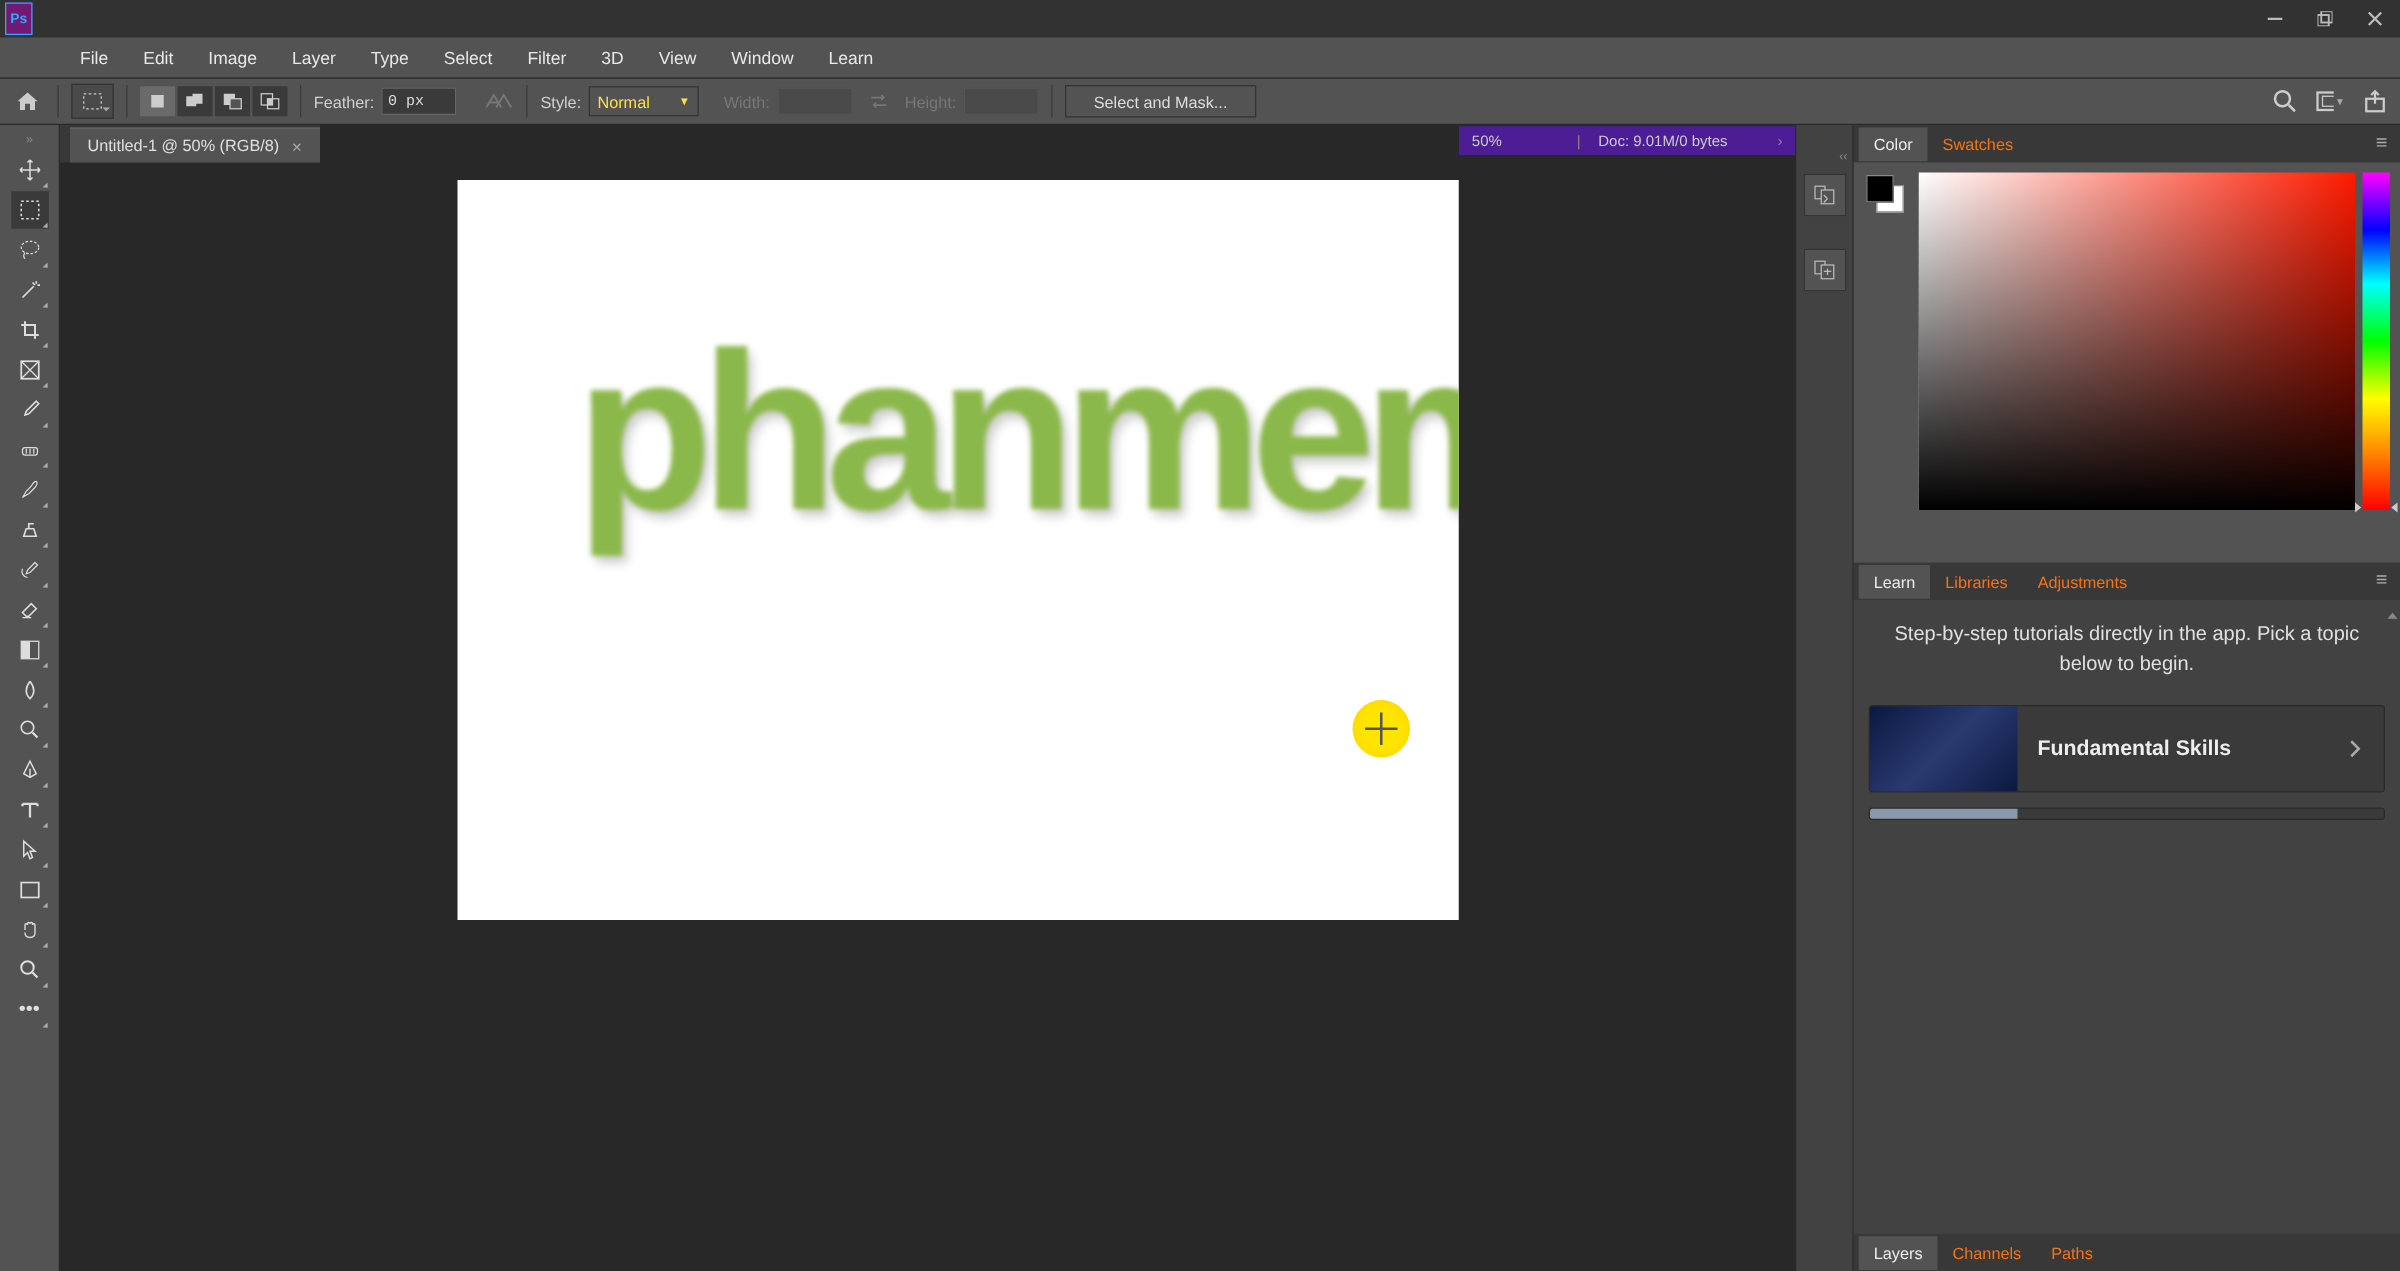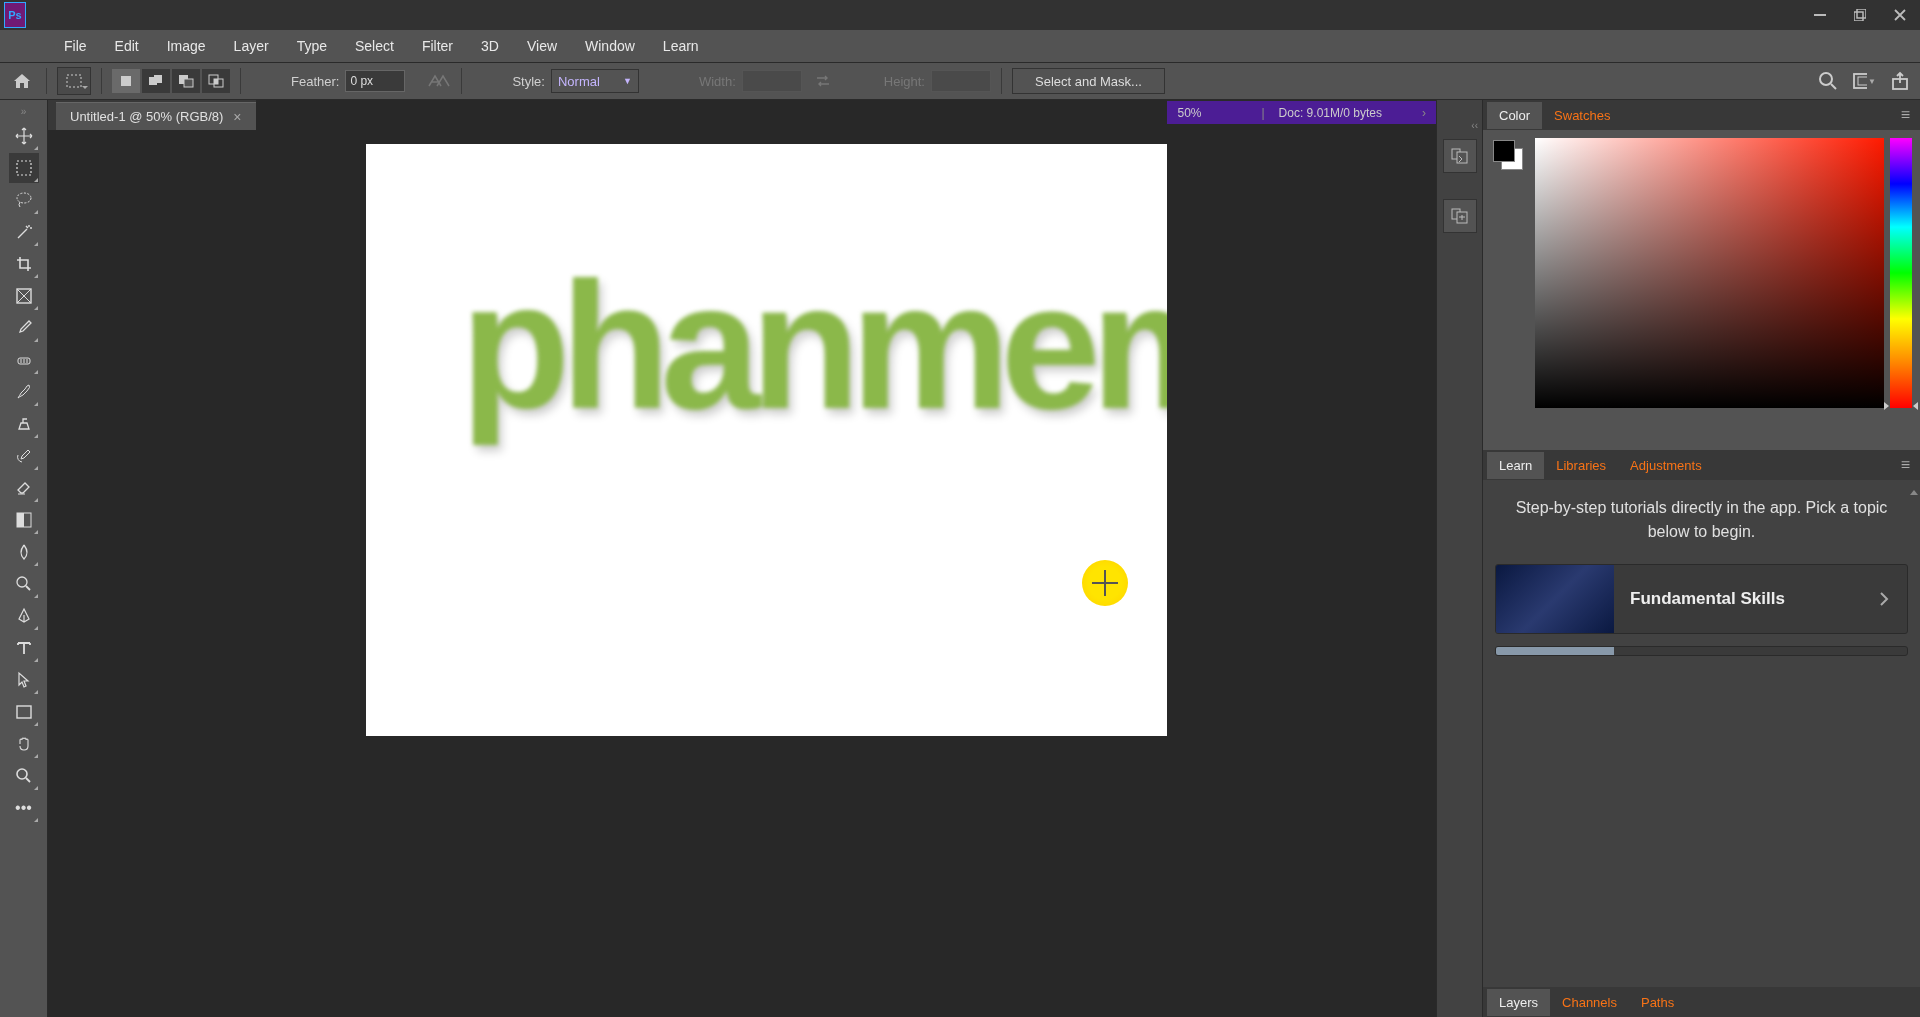--- a/index.html
+++ b/index.html
@@ -17,25 +17,25 @@
 
 
 .optbar { height: 38px; background: #535353; border-top: 1px solid #2a2a2a; border-bottom: 1px solid #2a2a2a; display: flex; align-items: center; padding: 0 8px; gap: 6px; }
 .home-ic { width: 28px; height: 28px; display: flex; align-items: center; justify-content: center; }
 .tool-preset { width: 34px; height: 28px; border: 1px solid #333; display: flex; align-items: center; justify-content: center; background: #4a4a4a; position: relative; }
 .tool-preset::after { content: ''; position: absolute; right: 2px; bottom: 2px; border: 3px solid transparent; border-top: 3px solid #aaa; }
 .sep { width: 1px; height: 26px; background: #3a3a3a; margin: 0 4px; }
 .mode-btns { display: flex; gap: 2px; }
 .mode-btn { width: 28px; height: 24px; background: #3a3a3a; display: flex; align-items: center; justify-content: center; }
 .mode-btn.active { background: #6a6a6a; }
-.opt-lbl { color: #d0d0d0; font-size: 13px; margin-left: 40px; }
+.opt-lbl { color: #d0d0d0; font-size: 13px; }
 .opt-lbl.dis { color: #777; }
-.opt-in { width: 60px; height: 22px; background: #3a3a3a; border: 1px solid #666; color: #ddd; padding: 0 4px; font-size: 12px; }
+.opt-in { width: 60px; height: 22px; background: #3a3a3a; border: 1px solid #666; color: #ddd; padding: 0 4px; font-size: 12px; font-family: Liberation Mono, monospace; }
 .opt-in.dis { background: #4a4a4a; color: #777; border-color: #555; }
-.style-sel { width: 88px; height: 24px; background: #535353; border: 1px solid #333; color: #c4b5fd; padding: 0 6px; font-size: 13px; display: flex; align-items: center; justify-content: space-between; }
+.style-sel { width: 88px; height: 24px; background: #535353; border: 1px solid #333; color: #fde047; padding: 0 6px; font-size: 13px; display: flex; align-items: center; justify-content: space-between; }
 .mask-btn { height: 26px; padding: 0 22px; background: #535353; border: 1px solid #333; color: #ddd; font-size: 13px; display: flex; align-items: center; }
 .right-opts { margin-left: auto; display: flex; gap: 12px; align-items: center; }
 .ropt-ic { width: 24px; height: 24px; display: flex; align-items: center; justify-content: center; }
 
 
 .workspace { display: flex; height: calc(100% - 100px); }
 
 
 .tools { width: 48px; background: #535353; border-right: 1px solid #2a2a2a; display: flex; flex-direction: column; align-items: center; padding-top: 6px; gap: 2px; }
 .tool { width: 30px; height: 30px; display: flex; align-items: center; justify-content: center; position: relative; color: #ddd; }

